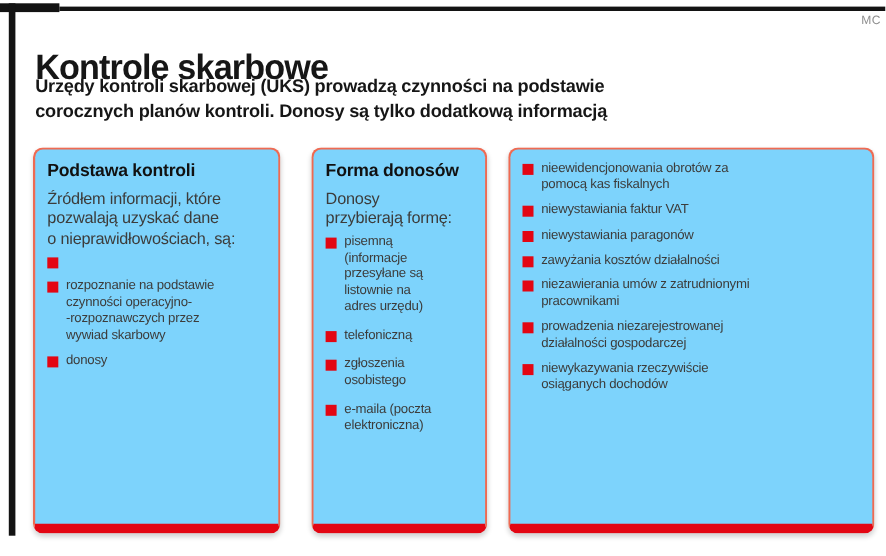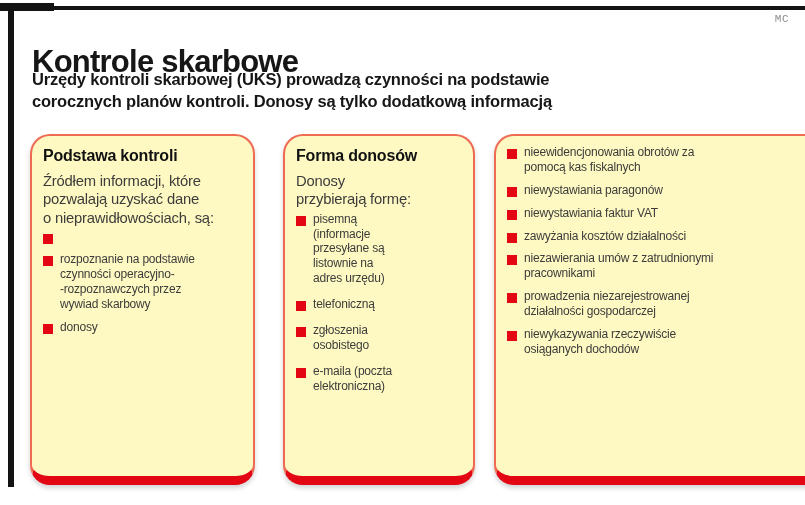--- a/index.html
+++ b/index.html
@@ -25,24 +25,23 @@
     position: absolute; left: 54px; top: 6px; right: 0;
     height: 4px;
     background: var(--frame-black, #131313);
   }
   .frame-left {
     position: absolute; left: 8px; top: 3px;
     width: 6px; height: 484px;
     background: var(--frame-black, #131313);
   }
   .credit {
-    position: absolute; top: 13px; right: 16px;
+    position: absolute; top: 13px; right: 4px;
     font-size: 11px; color: #8e8e8e;
     letter-spacing: 0.5px;
-    font-family: Liberation Mono, monospace;
   }
   .title {
     position: absolute; left: 32px; top: 22px;
     font-size: 32px; font-weight: bold;
     color: #161616; letter-spacing: -0.8px;
     transform: scaleX(0.97); transform-origin: left;
     white-space: nowrap;
   }
   .subtitle {
     position: absolute; left: 32px; top: 69px;
@@ -51,29 +50,29 @@
     letter-spacing: -0.2px;
     white-space: pre-line;
   }
   .columns {
     position: absolute; left: 30px; top: 134px;
     display: flex; align-items: stretch;
   }
   .info-card {
     box-sizing: border-box;
     height: 351px;
-    background: #fef9c3;
+    background: #7dd3fc;
     border: 2px solid var(--card-border, #ef6a52);
     border-bottom: 9px solid var(--accent-red, #e30613);
-    border-radius: 20px;
+    border-radius: 9px;
     box-shadow: 0 3px 5px rgba(0,0,0,0.18);
     padding: 9px 8px 8px 11px;
   }
   .info-card.c0 { width: 225px; margin-right: 28px; }
-  .info-card.c1 { width: 192px; margin-right: 19px; }
+  .info-card.c1 { width: 160px; margin-right: 19px; }
   .info-card.c2 { width: 333px; }
   .card-title {
     font-size: 16px; font-weight: bold;
     color: #111111; letter-spacing: -0.2px;
     margin: 2px 0 7px 0;
   }
   .card-intro {
     font-size: 14.8px; color: #3c3c3b;
     line-height: 1.24; letter-spacing: -0.2px;
     white-space: pre-line;
@@ -171,26 +170,26 @@
   <section class="info-card c2">
     <div class="card-items">
   <div class="list-item">
     <span class="bullet-icon"></span>
     <span class="list-item-text">nieewidencjonowania obrotów za
 pomocą kas fiskalnych</span>
   </div>
 
   <div class="list-item">
     <span class="bullet-icon"></span>
+    <span class="list-item-text">niewystawiania faktur VAT</span>
+  </div>
+
+  <div class="list-item">
+    <span class="bullet-icon"></span>
     <span class="list-item-text">niewystawiania paragonów</span>
-  </div>
-
-  <div class="list-item">
-    <span class="bullet-icon"></span>
-    <span class="list-item-text">niewystawiania faktur VAT</span>
   </div>
 
   <div class="list-item">
     <span class="bullet-icon"></span>
     <span class="list-item-text">zawyżania kosztów działalności</span>
   </div>
 
 
   <div class="list-item">
     <span class="bullet-icon"></span>

